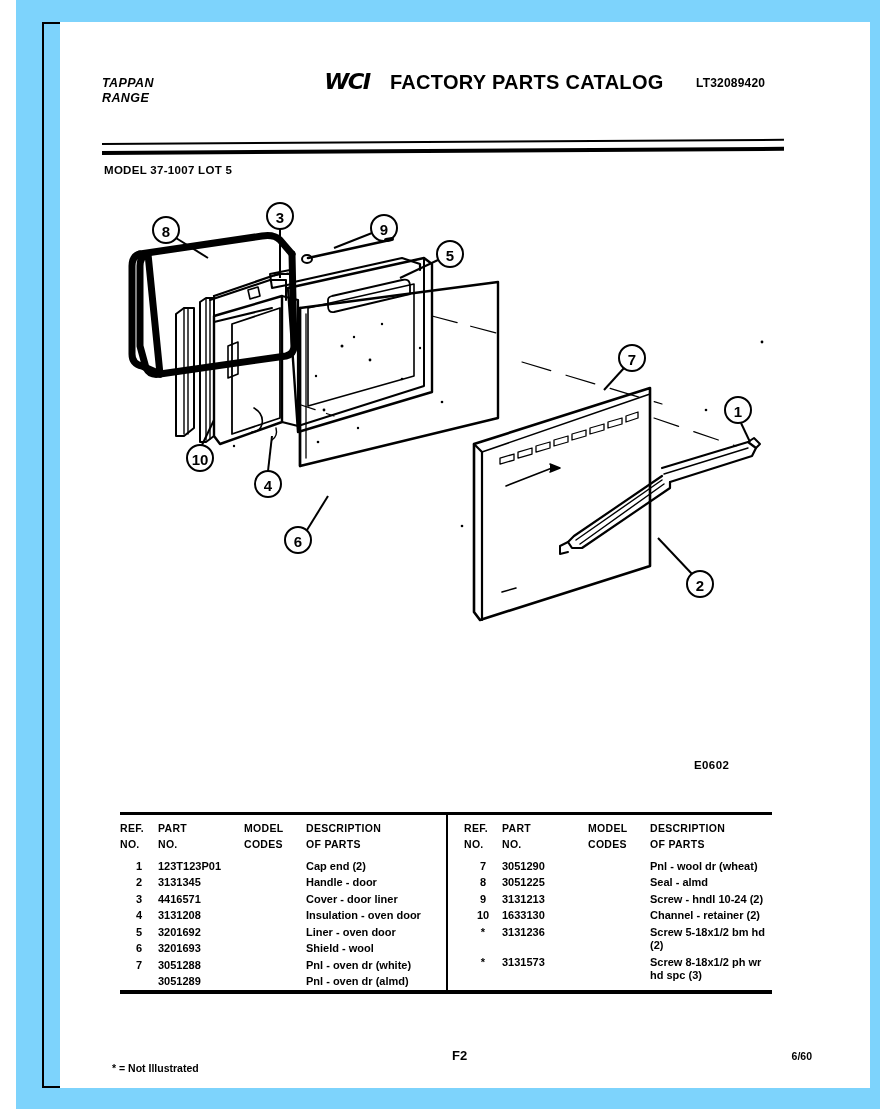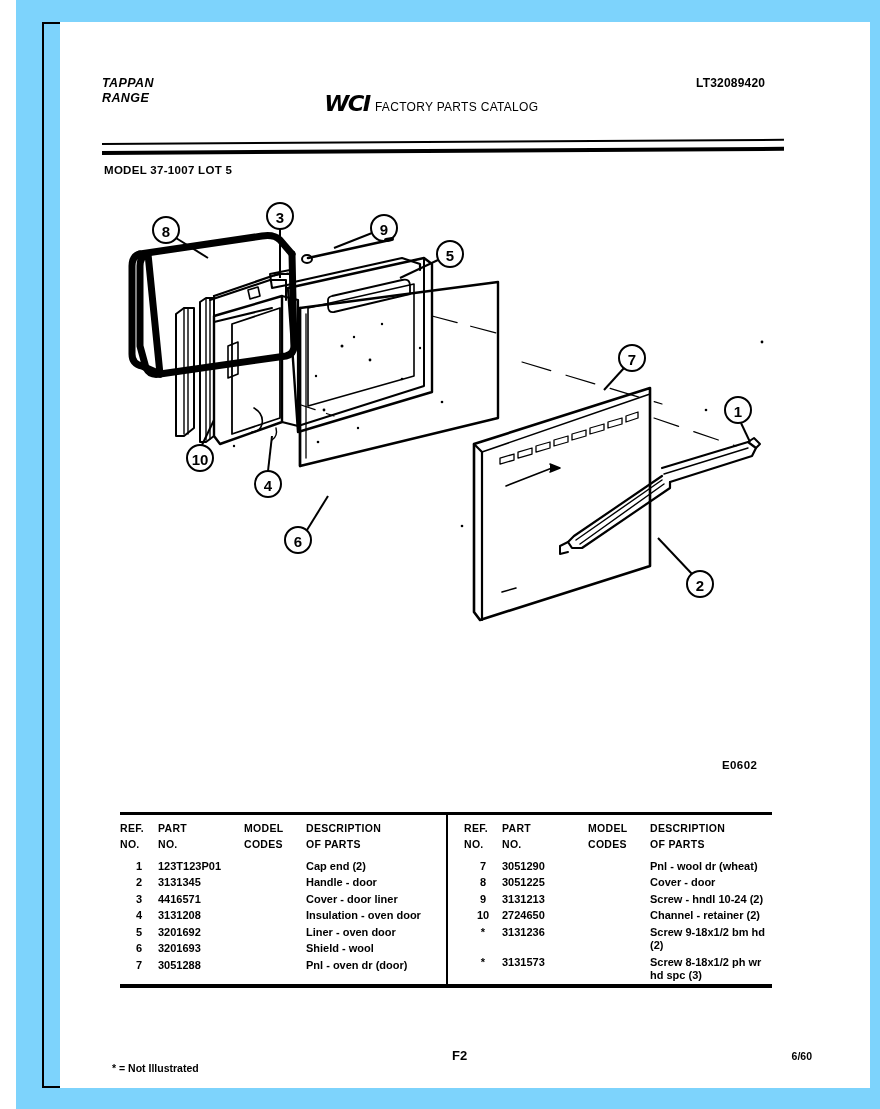--- a/index.html
+++ b/index.html
@@ -53,36 +53,36 @@
     font-weight: bold;
     letter-spacing: 0.4px;
     line-height: 15px;
     font-style: italic;
   }
   .brand div { white-space: nowrap; }
 
   .catalog-title {
     position: absolute;
     left: 310px;
-    top: 92px;
+    top: 70px;
     display: flex;
     align-items: baseline;
-    gap: 7px;
+    gap: 22px;
   }
   .wci-logo {
     font-size: 21px;
     font-weight: bold;
     font-style: italic;
     letter-spacing: -1.5px;
     font-family: "DejaVu Sans", sans-serif;
     transform: scaleX(1.08);
   }
   .catalog-words {
-    font-size: 12px;
-    font-weight: normal;
+    font-size: 20px;
+    font-weight: bold;
     letter-spacing: 0.3px;
   }
   .catalog-number {
     position: absolute;
     left: 680px;
     top: 76px;
     font-size: 12px;
     font-weight: bold;
     letter-spacing: 0.2px;
   }
@@ -123,21 +123,21 @@
     position: absolute;
     left: 86px;
     top: 196px;
     width: 700px;
     height: 520px;
   }
   .diagram-wrap svg { display: block; }
 
   .plate-code {
     position: absolute;
-    left: 706px;
+    left: 678px;
     top: 759px;
     font-size: 11.5px;
     font-weight: bold;
     letter-spacing: 0.4px;
   }
 
   
   .table-block {
     position: absolute;
     left: 104px;
@@ -459,21 +459,27 @@
               <tr>
                 <td class="col-ref">6</td>
                 <td class="col-part">3201693</td>
                 <td class="col-model"></td>
                 <td class="col-desc">Shield - wool</td>
               </tr>
               <tr>
                 <td class="col-ref">7</td>
                 <td class="col-part">3051288</td>
                 <td class="col-model"></td>
-                <td class="col-desc">Pnl - oven dr (door)</td>
+                <td class="col-desc">Pnl - oven dr (white)</td>
+              </tr>
+              <tr>
+                <td class="col-ref"></td>
+                <td class="col-part">3051289</td>
+                <td class="col-model"></td>
+                <td class="col-desc">Pnl - oven dr (almd)</td>
               </tr>
             </tbody>
         </table>
       </div>
 
       <div class="half right">
         <table class="parts">
           <thead>
             <tr>
               <th class="col-ref">REF.
@@ -490,39 +496,39 @@
               <tr>
                 <td class="col-ref">7</td>
                 <td class="col-part">3051290</td>
                 <td class="col-model"></td>
                 <td class="col-desc">Pnl - wool dr (wheat)</td>
               </tr>
               <tr>
                 <td class="col-ref">8</td>
                 <td class="col-part">3051225</td>
                 <td class="col-model"></td>
-                <td class="col-desc">Cover - door</td>
+                <td class="col-desc">Seal - almd</td>
               </tr>
               <tr>
                 <td class="col-ref">9</td>
                 <td class="col-part">3131213</td>
                 <td class="col-model"></td>
                 <td class="col-desc">Screw - hndl 10-24 (2)</td>
               </tr>
               <tr>
                 <td class="col-ref">10</td>
-                <td class="col-part">2724650</td>
+                <td class="col-part">1633130</td>
                 <td class="col-model"></td>
                 <td class="col-desc">Channel - retainer (2)</td>
               </tr>
               <tr>
                 <td class="col-ref">*</td>
                 <td class="col-part">3131236</td>
                 <td class="col-model"></td>
-                <td class="col-desc">Screw 9-18x1/2 bm hd (2)</td>
+                <td class="col-desc">Screw 5-18x1/2 bm hd (2)</td>
               </tr>
               <tr>
                 <td class="col-ref">*</td>
                 <td class="col-part">3131573</td>
                 <td class="col-model"></td>
                 <td class="col-desc">Screw 8-18x1/2 ph wr hd spc (3)</td>
               </tr>
             </tbody>
         </table>
       </div>

